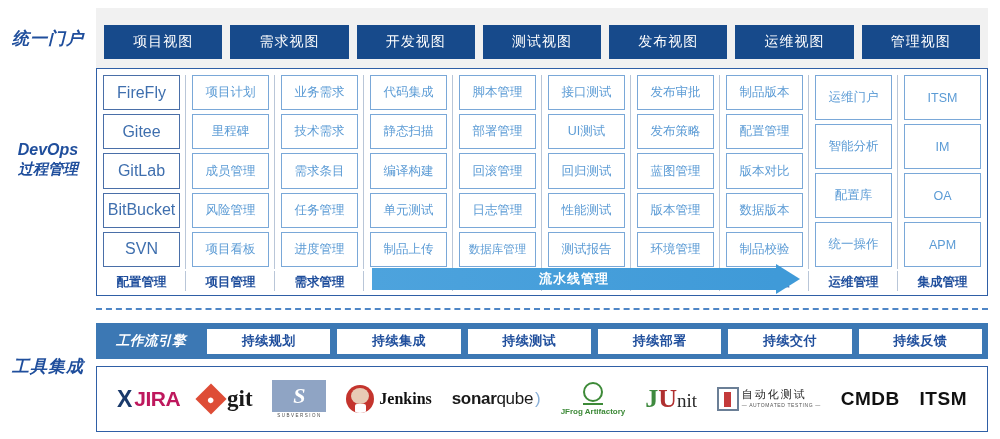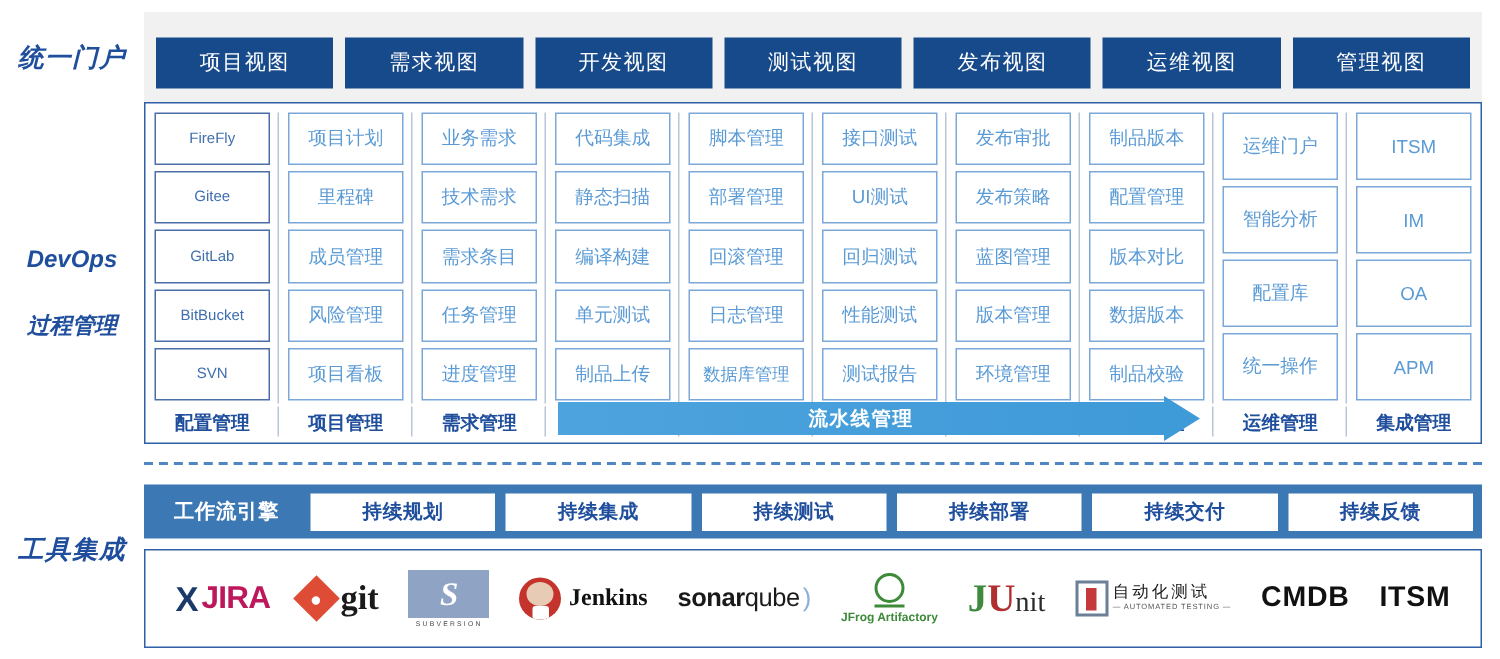--- a/index.html
+++ b/index.html
@@ -15,22 +15,22 @@
   .rail-label {
     position: absolute;
     left: 0; width: 96px;
     text-align: center;
     color: #1f4e9c;
     font-weight: bold;
     font-style: italic;
     line-height: 1.25;
   }
   #lbl-portal { top: 28px; font-size: 17px; letter-spacing: 1px; }
-  #lbl-devops { top: 164px; font-size: 16px; letter-spacing: 0px; }
-  #lbl-devops .l2 { font-size: 15px; margin-top: 25px; }
+  #lbl-devops { top: 140px; font-size: 16px; letter-spacing: 0px; }
+  #lbl-devops .l2 { font-size: 15px; }
   #lbl-tools { top: 356px; font-size: 17px; letter-spacing: 1px; }
 
   
   #portal-band {
     position: absolute; left: 96px; top: 8px;
     width: 892px; height: 68px;
     background: #f1f1f1;
     display: flex; align-items: center;
     padding: 0 8px;
     gap: 8px;
@@ -70,21 +70,21 @@
   .cell {
     flex: 1 1 0;
     margin-bottom: 4px;
     border: 1px solid #7aa8d8;
     color: #5b9bd5;
     font-size: 12.5px;
     display: flex; align-items: center; justify-content: center;
     background: #ffffff;
     white-space: nowrap;
   }
-  .col.scm .cell { border-color: #4a6fa8; color: #3f6fae; font-size: 10px; }
+  .col.scm .cell { border-color: #4a6fa8; color: #3f6fae; font-size: 16px; }
   .col.integ .cell { border-color: #7aa8d8; }
   .cell.small { font-size: 11.5px; }
 
   #footers {
     position: absolute; left: 0; bottom: 0; height: 26px; right: 0;
     display: flex;
   }
   .footer-cell {
     flex: 1 1 0;
     color: #1f4e9c;
@@ -133,20 +133,21 @@
     width: 892px; height: 36px;
     background: #3c78b4;
     display: flex; align-items: center;
     padding: 0 6px; gap: 7px;
   }
   #workflow-title {
     width: 98px; flex: 0 0 98px;
     color: #ffffff; font-size: 13.5px; font-weight: bold;
     display: flex; align-items: center; justify-content: center;
     letter-spacing: 0.5px;
+    font-style: italic;
   }
   .wf-btn {
     flex: 1 1 0; height: 25px;
     background: #ffffff; color: #1f4e9c;
     font-size: 13px; font-weight: bold;
     display: flex; align-items: center; justify-content: center;
     letter-spacing: 0.5px;
   }
 
   

